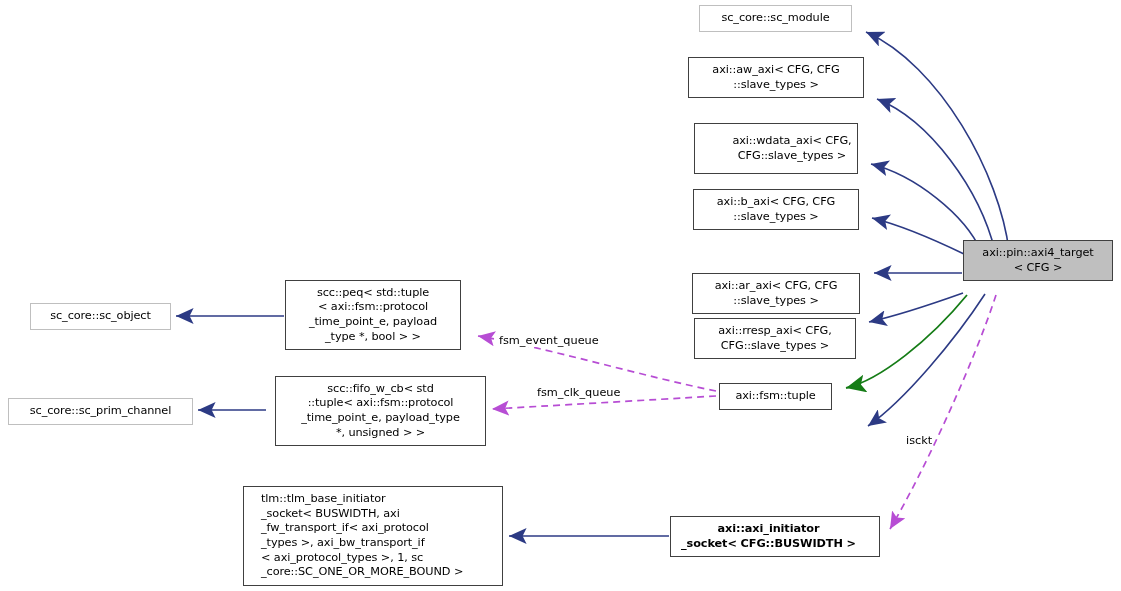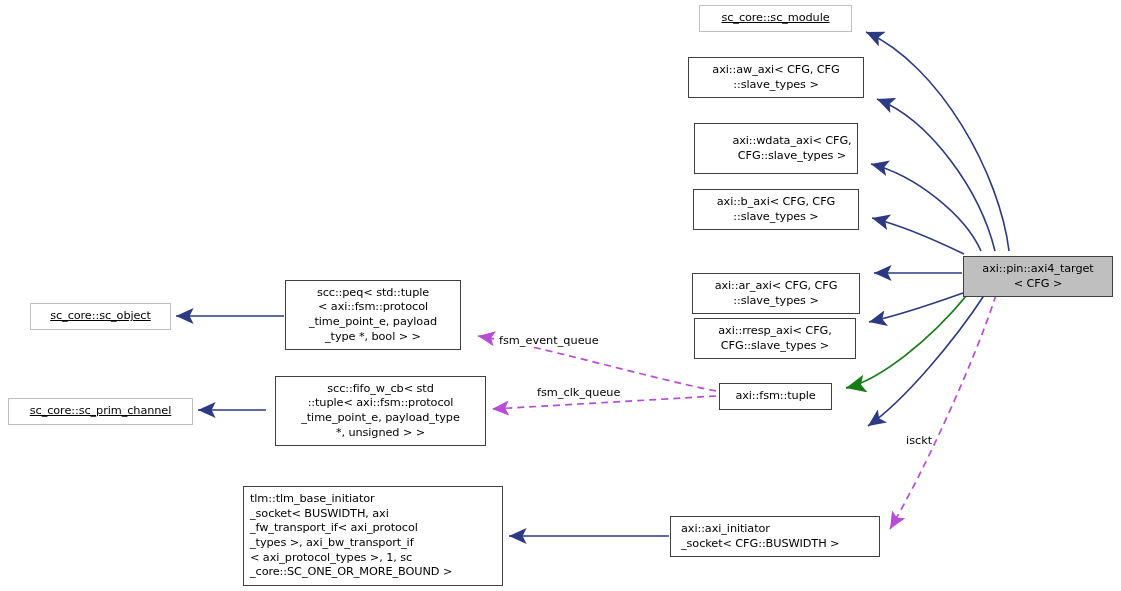--- a/index.html
+++ b/index.html
@@ -34,21 +34,20 @@
     background: #ffffff;
     border: 1px solid #404040;
     color: #000000;
     font-size: 11.3px;
     line-height: 14.6px;
     white-space: pre;
     letter-spacing: -0.1px;
   }
   .node.light {
     border: 1px solid #bfbfbf;
-    text-decoration: underline;
   }
   .node.highlight {
     background: #bfbfbf;
     border: 1px solid #404040;
   }
   .edge-label {
     position: absolute;
     color: #000000;
     font-size: 11.3px;
     line-height: 13px;
@@ -112,44 +111,44 @@
 
   <div class="node" style="left:693px;top:189px;width:166px;height:41px;">axi::b_axi&lt; CFG, CFG
 ::slave_types &gt;</div>
 
   <div class="node" style="left:692px;top:253px;width:168px;height:41px;margin-top:20px;">axi::ar_axi&lt; CFG, CFG
 ::slave_types &gt;</div>
 
   <div class="node" style="left:694px;top:318px;width:162px;height:41px;">axi::rresp_axi&lt; CFG,
 CFG::slave_types &gt;</div>
 
-  <div class="node highlight" style="left:963px;top:256px;width:150px;height:41px;">axi::pin::axi4_target
+  <div class="node highlight" style="left:963px;top:240px;width:150px;height:41px;">axi::pin::axi4_target
 &lt; CFG &gt;</div>
 
   <div class="node" style="left:719px;top:383px;width:113px;height:27px;">axi::fsm::tuple</div>
 
   <div class="node" style="left:285px;top:280px;width:176px;height:70px;">scc::peq&lt; std::tuple
 &lt; axi::fsm::protocol
 _time_point_e, payload
 _type *, bool &gt; &gt;</div>
 
   <div class="node" style="left:267px;top:376px;width:211px;height:70px;margin-left:8px;">scc::fifo_w_cb&lt; std
 ::tuple&lt; axi::fsm::protocol
 _time_point_e, payload_type
 *, unsigned &gt; &gt;</div>
 
   <div class="node light" style="left:30px;top:303px;width:141px;height:27px;">sc_core::sc_object</div>
 
   <div class="node light" style="left:8px;top:398px;width:185px;height:27px;">sc_core::sc_prim_channel</div>
 
 
-  <div class="node" style="left:670px;top:516px;width:210px;height:41px;text-align:left;justify-content:flex-start;padding-left:10px;">axi::axi_initiator
+  <div class="node" style="left:670px;top:516px;width:210px;height:41px;text-align:center;justify-content:flex-start;padding-left:10px;font-weight:bold;">axi::axi_initiator
 _socket&lt; CFG::BUSWIDTH &gt;</div>
 
-  <div class="node" style="left:243px;top:486px;width:260px;height:100px;text-align:left;justify-content:flex-start;padding-left:6px;">tlm::tlm_base_initiator
+  <div class="node" style="left:243px;top:486px;width:260px;height:100px;text-align:left;justify-content:flex-start;padding-left:17px;">tlm::tlm_base_initiator
 _socket&lt; BUSWIDTH, axi
 _fw_transport_if&lt; axi_protocol
 _types &gt;, axi_bw_transport_if
 &lt; axi_protocol_types &gt;, 1, sc
 _core::SC_ONE_OR_MORE_BOUND &gt;</div>
 
   <div class="edge-label" style="left:498px;top:334px;">fsm_event_queue</div>
 
   <div class="edge-label" style="left:536px;top:386px;">fsm_clk_queue</div>
 

